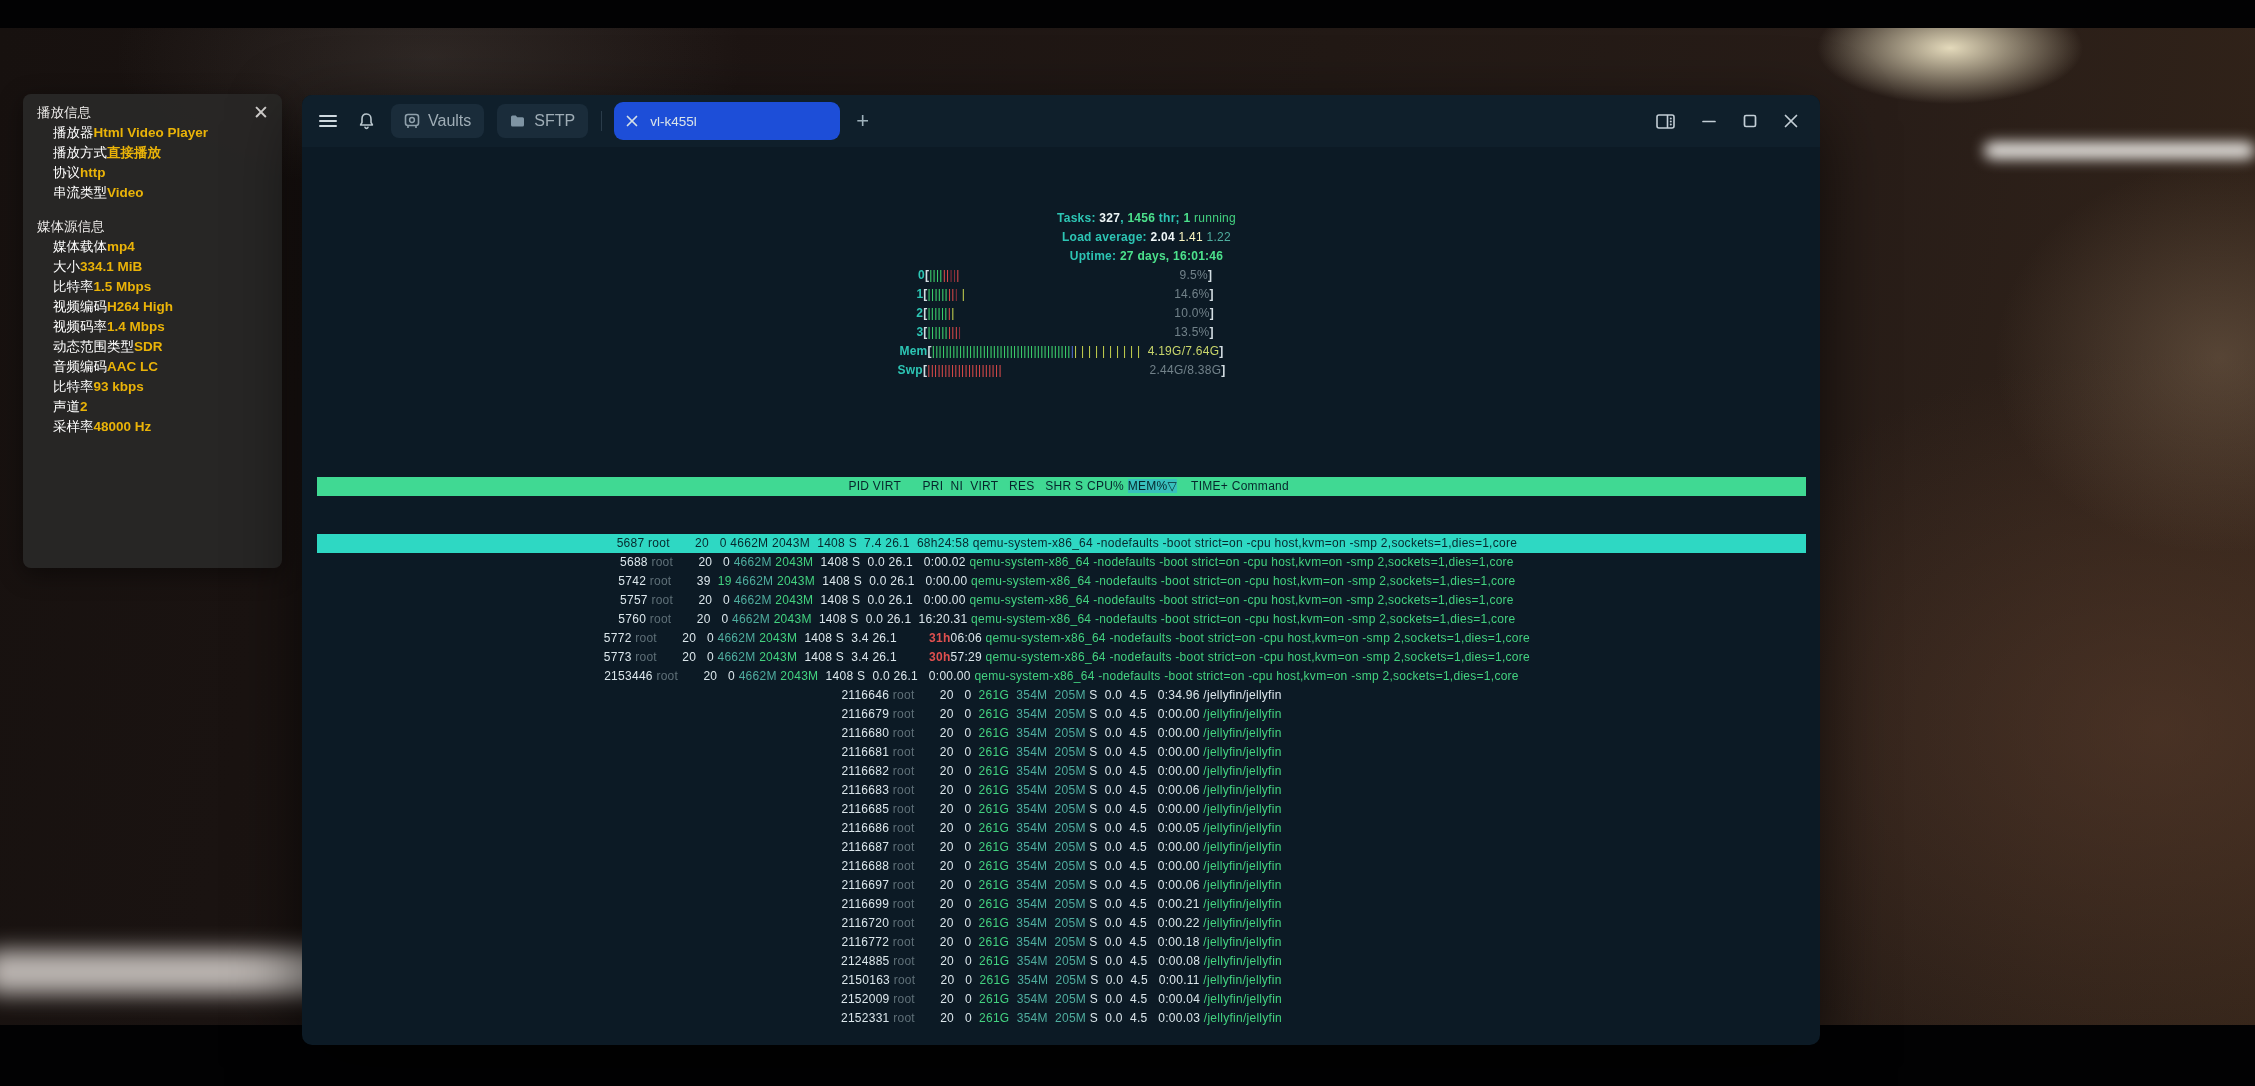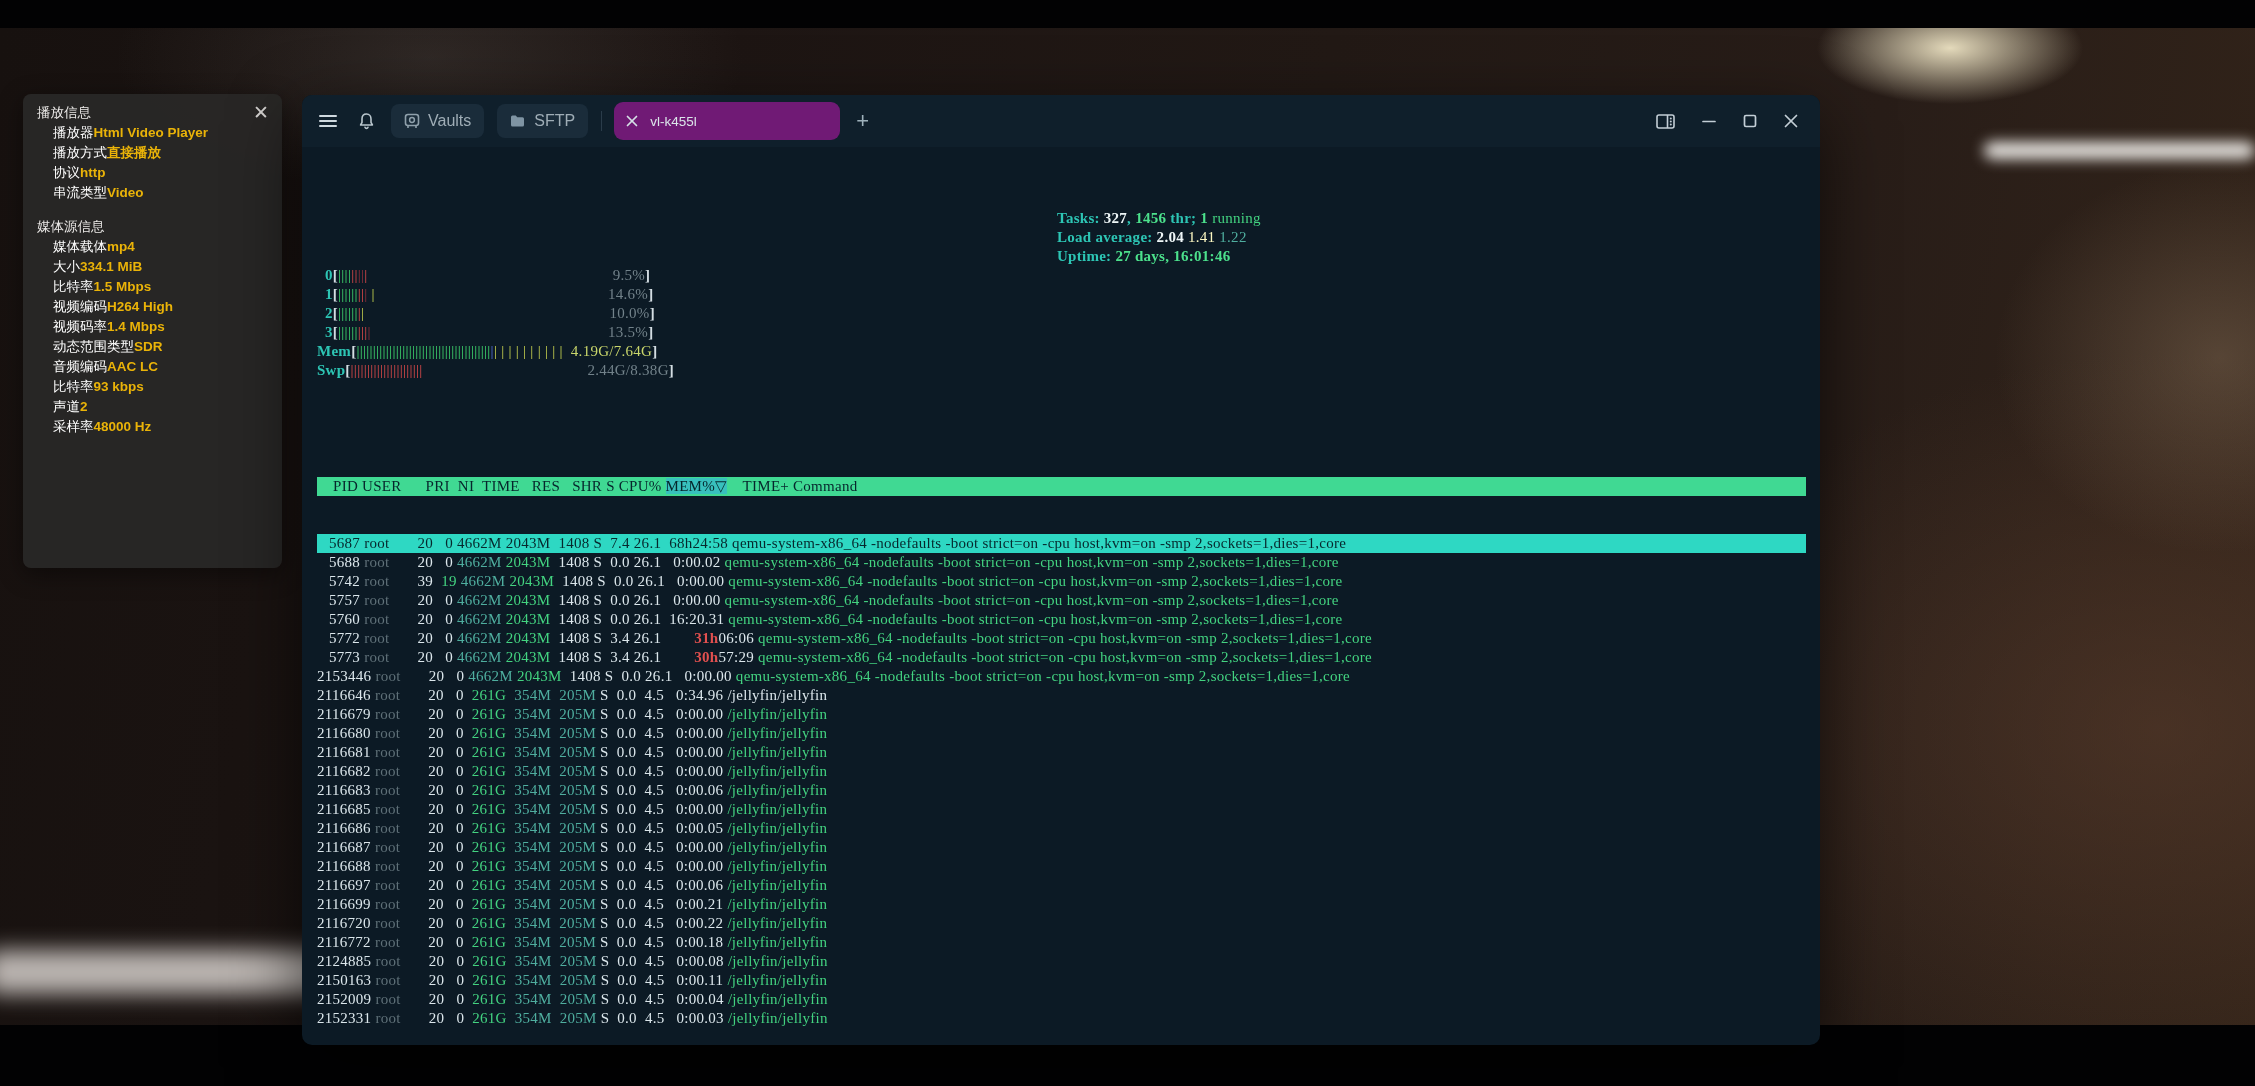--- a/index.html
+++ b/index.html
@@ -36,32 +36,32 @@
     background:var(--term-bg);box-shadow:0 24px 70px rgba(0,0,0,.65);overflow:hidden;}
   #titlebar{position:absolute;left:0;top:0;right:0;height:52px;background:#0f1f2b;
     display:flex;align-items:center;padding:0 0 0 16px;box-sizing:border-box;}
   .tb-icon{color:#c3ced6;display:flex;align-items:center;}
   #hamburger{margin-right:20px;}
   #bell{margin-right:16px;}
   .pill{height:34px;border-radius:8px;background:#1a2c3a;color:#9fadb6;font-size:16px;
     display:flex;align-items:center;padding:0 13px;margin-right:13px;}
   .pill .p-ic{margin-right:8px;display:flex;}
   #tb-divider{width:1px;height:20px;background:#2a3c4a;margin:0 12px 0 0;}
-  #tab{height:38px;width:226px;border-radius:9px;background:#701a75;display:flex;align-items:center;
+  #tab{height:38px;width:226px;border-radius:9px;background:#1d4ed8;display:flex;align-items:center;
     padding:0 12px;box-sizing:border-box;}
   #tab-close{margin-right:12px;display:flex;}
   #tab-label{color:#dbe5ea;font-size:13.5px;}
   #plus-btn{color:#9db0ba;font-size:22px;font-weight:300;margin-left:16px;line-height:20px;}
   #tb-spacer{flex:1;}
   .winctl{margin-right:27px;display:flex;align-items:center;color:#c3ced6;}
   #win-close{margin-right:22px;}
   
   #term-content{position:absolute;left:15px;top:76px;width:1489px;height:860px;overflow:hidden;
-    font-family:Liberation Serif, serif;font-size:15px;line-height:19px;letter-spacing:.27px;
-    white-space:pre;}
+    font-family:Liberation Sans, sans-serif;font-size:12px;line-height:19px;letter-spacing:.27px;
+    white-space:pre;text-align:center;}
   .tline{height:19px;}
   #meters{position:relative;}
   #info-block{position:absolute;left:740px;top:0;}
   .c-teal{color:var(--teal);font-weight:bold;}
   .c-w{color:var(--white);}
   .c-wb{color:#eef6f7;font-weight:bold;}
   .c-g{color:var(--green);}
   .c-gb{color:#4ce18c;font-weight:bold;}
   .c-lg{color:#fef9c3;}
   .c-td{color:#4fae9f;}
@@ -197,17 +197,17 @@
           </g>
         </svg>
     </div>
   </div>
 
   <div id="term-content">
     <div id="meters">
       <div id="info-block"><div class="tline"><span class="c-teal">Tasks: </span><span class="c-wb">327</span><span class="c-teal">, </span><span class="c-gb">1456</span><span class="c-teal"> thr; </span><span class="c-gb">1</span><span class="c-g"> running</span></div><div class="tline"><span class="c-teal">Load average: </span><span class="c-wb">2.04 </span><span class="c-lg">1.41 </span><span class="c-td">1.22</span></div><div class="tline"><span class="c-teal">Uptime: </span><span class="c-gb">27 days, 16:01:46</span></div></div>
     <div class="tline"><span class="c-teal">  0</span><span class="brk">[</span><span class="b-g">||||</span><span class="b-r">||</span><span class="b-dr">||</span><span class="b-r">|</span><span>                                                             </span><span class="c-dim2">9.5%</span><span class="brk">]</span></div><div class="tline"><span class="c-teal">  1</span><span class="brk">[</span><span class="b-g">||||||</span><span class="b-r">||</span><span class="b-dr">|</span><span> </span><span class="b-y">|</span><span>                                                          </span><span class="c-dim2">14.6%</span><span class="brk">]</span></div><div class="tline"><span class="c-teal">  2</span><span class="brk">[</span><span class="b-g">||||||</span><span class="b-r">|</span><span class="b-y">|</span><span>                                                             </span><span class="c-dim2">10.0%</span><span class="brk">]</span></div><div class="tline"><span class="c-teal">  3</span><span class="brk">[</span><span class="b-g">||||||</span><span class="b-r">|||</span><span class="b-dr">|</span><span>                                                           </span><span class="c-dim2">13.5%</span><span class="brk">]</span></div><div class="tline"><span class="c-teal">Mem</span><span class="brk">[</span><span class="b-g">|||||||||||||||||||||||||||||||||||||||||</span><span class="b-b">|</span><span class="b-y">| | | | | | | | | | </span><span> </span><span class="c-yel">4.19G/7.64G</span><span class="brk">]</span></div><div class="tline"><span class="c-teal">Swp</span><span class="brk">[</span><span class="b-r">||||||||||||||||||||||</span><span>                                         </span><span class="c-dim2">2.44G/8.38G</span><span class="brk">]</span></div></div>
     <div id="spacer-row"></div>
-    <div class="thead" id="table-header"><span>    PID USER      PRI  NI  TIME   RES   SHR S CPU% </span><span class="hdr-sort">MEM%▽</span><span>    TIME+ Command</span></div>
+    <div class="thead" id="table-header"><span>    PID VIRT      PRI  NI  VIRT   RES   SHR S CPU% </span><span class="hdr-sort">MEM%▽</span><span>    TIME+ Command</span></div>
     <div id="rows"><div class="trow row-sel"><span class="c-w">   5687</span><span> </span><span class="c-dim">root     </span><span> </span><span class="c-w"> 20</span><span> </span><span class="c-w">  0</span><span> </span><span class="c-td">4662M</span><span> </span><span class="c-g">2043M</span><span> </span><span class="c-w"> 1408</span><span> </span><span class="c-w">S</span><span> </span><span class="c-w"> 7.4</span><span> </span><span class="c-w">26.1</span><span> </span><span class="c-w"> 68h24:58</span><span> </span><span class="c-g">qemu-system-x86_64 -nodefaults -boot strict=on -cpu host,kvm=on -smp 2,sockets=1,dies=1,core</span></div><div class="trow"><span class="c-w">   5688</span><span> </span><span class="c-dim">root     </span><span> </span><span class="c-w"> 20</span><span> </span><span class="c-w">  0</span><span> </span><span class="c-td">4662M</span><span> </span><span class="c-g">2043M</span><span> </span><span class="c-w"> 1408</span><span> </span><span class="c-w">S</span><span> </span><span class="c-w"> 0.0</span><span> </span><span class="c-w">26.1</span><span> </span><span class="c-w">  0:00.02</span><span> </span><span class="c-g">qemu-system-x86_64 -nodefaults -boot strict=on -cpu host,kvm=on -smp 2,sockets=1,dies=1,core</span></div><div class="trow"><span class="c-w">   5742</span><span> </span><span class="c-dim">root     </span><span> </span><span class="c-w"> 39</span><span> </span><span class="c-g"> 19</span><span> </span><span class="c-td">4662M</span><span> </span><span class="c-g">2043M</span><span> </span><span class="c-w"> 1408</span><span> </span><span class="c-w">S</span><span> </span><span class="c-w"> 0.0</span><span> </span><span class="c-w">26.1</span><span> </span><span class="c-w">  0:00.00</span><span> </span><span class="c-g">qemu-system-x86_64 -nodefaults -boot strict=on -cpu host,kvm=on -smp 2,sockets=1,dies=1,core</span></div><div class="trow"><span class="c-w">   5757</span><span> </span><span class="c-dim">root     </span><span> </span><span class="c-w"> 20</span><span> </span><span class="c-w">  0</span><span> </span><span class="c-td">4662M</span><span> </span><span class="c-g">2043M</span><span> </span><span class="c-w"> 1408</span><span> </span><span class="c-w">S</span><span> </span><span class="c-w"> 0.0</span><span> </span><span class="c-w">26.1</span><span> </span><span class="c-w">  0:00.00</span><span> </span><span class="c-g">qemu-system-x86_64 -nodefaults -boot strict=on -cpu host,kvm=on -smp 2,sockets=1,dies=1,core</span></div><div class="trow"><span class="c-w">   5760</span><span> </span><span class="c-dim">root     </span><span> </span><span class="c-w"> 20</span><span> </span><span class="c-w">  0</span><span> </span><span class="c-td">4662M</span><span> </span><span class="c-g">2043M</span><span> </span><span class="c-w"> 1408</span><span> </span><span class="c-w">S</span><span> </span><span class="c-w"> 0.0</span><span> </span><span class="c-w">26.1</span><span> </span><span class="c-w"> 16:20.31</span><span> </span><span class="c-g">qemu-system-x86_64 -nodefaults -boot strict=on -cpu host,kvm=on -smp 2,sockets=1,dies=1,core</span></div><div class="trow"><span class="c-w">   5772</span><span> </span><span class="c-dim">root     </span><span> </span><span class="c-w"> 20</span><span> </span><span class="c-w">  0</span><span> </span><span class="c-td">4662M</span><span> </span><span class="c-g">2043M</span><span> </span><span class="c-w"> 1408</span><span> </span><span class="c-w">S</span><span> </span><span class="c-w"> 3.4</span><span> </span><span class="c-w">26.1</span><span> </span><span> </span><span class="c-red">31h</span><span class="c-w">06:06</span><span> </span><span class="c-g">qemu-system-x86_64 -nodefaults -boot strict=on -cpu host,kvm=on -smp 2,sockets=1,dies=1,core</span></div><div class="trow"><span class="c-w">   5773</span><span> </span><span class="c-dim">root     </span><span> </span><span class="c-w"> 20</span><span> </span><span class="c-w">  0</span><span> </span><span class="c-td">4662M</span><span> </span><span class="c-g">2043M</span><span> </span><span class="c-w"> 1408</span><span> </span><span class="c-w">S</span><span> </span><span class="c-w"> 3.4</span><span> </span><span class="c-w">26.1</span><span> </span><span> </span><span class="c-red">30h</span><span class="c-w">57:29</span><span> </span><span class="c-g">qemu-system-x86_64 -nodefaults -boot strict=on -cpu host,kvm=on -smp 2,sockets=1,dies=1,core</span></div><div class="trow"><span class="c-w">2153446</span><span> </span><span class="c-dim">root     </span><span> </span><span class="c-w"> 20</span><span> </span><span class="c-w">  0</span><span> </span><span class="c-td">4662M</span><span> </span><span class="c-g">2043M</span><span> </span><span class="c-w"> 1408</span><span> </span><span class="c-w">S</span><span> </span><span class="c-w"> 0.0</span><span> </span><span class="c-w">26.1</span><span> </span><span class="c-w">  0:00.00</span><span> </span><span class="c-g">qemu-system-x86_64 -nodefaults -boot strict=on -cpu host,kvm=on -smp 2,sockets=1,dies=1,core</span></div><div class="trow"><span class="c-w">2116646</span><span> </span><span class="c-dim">root     </span><span> </span><span class="c-w"> 20</span><span> </span><span class="c-w">  0</span><span> </span><span class="c-g"> 261G</span><span> </span><span class="c-td"> 354M</span><span> </span><span class="c-td"> 205M</span><span> </span><span class="c-w">S</span><span> </span><span class="c-w"> 0.0</span><span> </span><span class="c-w"> 4.5</span><span> </span><span class="c-w">  0:34.96</span><span> </span><span class="c-w">/jellyfin/jellyfin</span></div><div class="trow"><span class="c-w">2116679</span><span> </span><span class="c-dim">root     </span><span> </span><span class="c-w"> 20</span><span> </span><span class="c-w">  0</span><span> </span><span class="c-g"> 261G</span><span> </span><span class="c-td"> 354M</span><span> </span><span class="c-td"> 205M</span><span> </span><span class="c-w">S</span><span> </span><span class="c-w"> 0.0</span><span> </span><span class="c-w"> 4.5</span><span> </span><span class="c-w">  0:00.00</span><span> </span><span class="c-g">/jellyfin/jellyfin</span></div><div class="trow"><span class="c-w">2116680</span><span> </span><span class="c-dim">root     </span><span> </span><span class="c-w"> 20</span><span> </span><span class="c-w">  0</span><span> </span><span class="c-g"> 261G</span><span> </span><span class="c-td"> 354M</span><span> </span><span class="c-td"> 205M</span><span> </span><span class="c-w">S</span><span> </span><span class="c-w"> 0.0</span><span> </span><span class="c-w"> 4.5</span><span> </span><span class="c-w">  0:00.00</span><span> </span><span class="c-g">/jellyfin/jellyfin</span></div><div class="trow"><span class="c-w">2116681</span><span> </span><span class="c-dim">root     </span><span> </span><span class="c-w"> 20</span><span> </span><span class="c-w">  0</span><span> </span><span class="c-g"> 261G</span><span> </span><span class="c-td"> 354M</span><span> </span><span class="c-td"> 205M</span><span> </span><span class="c-w">S</span><span> </span><span class="c-w"> 0.0</span><span> </span><span class="c-w"> 4.5</span><span> </span><span class="c-w">  0:00.00</span><span> </span><span class="c-g">/jellyfin/jellyfin</span></div><div class="trow"><span class="c-w">2116682</span><span> </span><span class="c-dim">root     </span><span> </span><span class="c-w"> 20</span><span> </span><span class="c-w">  0</span><span> </span><span class="c-g"> 261G</span><span> </span><span class="c-td"> 354M</span><span> </span><span class="c-td"> 205M</span><span> </span><span class="c-w">S</span><span> </span><span class="c-w"> 0.0</span><span> </span><span class="c-w"> 4.5</span><span> </span><span class="c-w">  0:00.00</span><span> </span><span class="c-g">/jellyfin/jellyfin</span></div><div class="trow"><span class="c-w">2116683</span><span> </span><span class="c-dim">root     </span><span> </span><span class="c-w"> 20</span><span> </span><span class="c-w">  0</span><span> </span><span class="c-g"> 261G</span><span> </span><span class="c-td"> 354M</span><span> </span><span class="c-td"> 205M</span><span> </span><span class="c-w">S</span><span> </span><span class="c-w"> 0.0</span><span> </span><span class="c-w"> 4.5</span><span> </span><span class="c-w">  0:00.06</span><span> </span><span class="c-g">/jellyfin/jellyfin</span></div><div class="trow"><span class="c-w">2116685</span><span> </span><span class="c-dim">root     </span><span> </span><span class="c-w"> 20</span><span> </span><span class="c-w">  0</span><span> </span><span class="c-g"> 261G</span><span> </span><span class="c-td"> 354M</span><span> </span><span class="c-td"> 205M</span><span> </span><span class="c-w">S</span><span> </span><span class="c-w"> 0.0</span><span> </span><span class="c-w"> 4.5</span><span> </span><span class="c-w">  0:00.00</span><span> </span><span class="c-g">/jellyfin/jellyfin</span></div><div class="trow"><span class="c-w">2116686</span><span> </span><span class="c-dim">root     </span><span> </span><span class="c-w"> 20</span><span> </span><span class="c-w">  0</span><span> </span><span class="c-g"> 261G</span><span> </span><span class="c-td"> 354M</span><span> </span><span class="c-td"> 205M</span><span> </span><span class="c-w">S</span><span> </span><span class="c-w"> 0.0</span><span> </span><span class="c-w"> 4.5</span><span> </span><span class="c-w">  0:00.05</span><span> </span><span class="c-g">/jellyfin/jellyfin</span></div><div class="trow"><span class="c-w">2116687</span><span> </span><span class="c-dim">root     </span><span> </span><span class="c-w"> 20</span><span> </span><span class="c-w">  0</span><span> </span><span class="c-g"> 261G</span><span> </span><span class="c-td"> 354M</span><span> </span><span class="c-td"> 205M</span><span> </span><span class="c-w">S</span><span> </span><span class="c-w"> 0.0</span><span> </span><span class="c-w"> 4.5</span><span> </span><span class="c-w">  0:00.00</span><span> </span><span class="c-g">/jellyfin/jellyfin</span></div><div class="trow"><span class="c-w">2116688</span><span> </span><span class="c-dim">root     </span><span> </span><span class="c-w"> 20</span><span> </span><span class="c-w">  0</span><span> </span><span class="c-g"> 261G</span><span> </span><span class="c-td"> 354M</span><span> </span><span class="c-td"> 205M</span><span> </span><span class="c-w">S</span><span> </span><span class="c-w"> 0.0</span><span> </span><span class="c-w"> 4.5</span><span> </span><span class="c-w">  0:00.00</span><span> </span><span class="c-g">/jellyfin/jellyfin</span></div><div class="trow"><span class="c-w">2116697</span><span> </span><span class="c-dim">root     </span><span> </span><span class="c-w"> 20</span><span> </span><span class="c-w">  0</span><span> </span><span class="c-g"> 261G</span><span> </span><span class="c-td"> 354M</span><span> </span><span class="c-td"> 205M</span><span> </span><span class="c-w">S</span><span> </span><span class="c-w"> 0.0</span><span> </span><span class="c-w"> 4.5</span><span> </span><span class="c-w">  0:00.06</span><span> </span><span class="c-g">/jellyfin/jellyfin</span></div><div class="trow"><span class="c-w">2116699</span><span> </span><span class="c-dim">root     </span><span> </span><span class="c-w"> 20</span><span> </span><span class="c-w">  0</span><span> </span><span class="c-g"> 261G</span><span> </span><span class="c-td"> 354M</span><span> </span><span class="c-td"> 205M</span><span> </span><span class="c-w">S</span><span> </span><span class="c-w"> 0.0</span><span> </span><span class="c-w"> 4.5</span><span> </span><span class="c-w">  0:00.21</span><span> </span><span class="c-g">/jellyfin/jellyfin</span></div><div class="trow"><span class="c-w">2116720</span><span> </span><span class="c-dim">root     </span><span> </span><span class="c-w"> 20</span><span> </span><span class="c-w">  0</span><span> </span><span class="c-g"> 261G</span><span> </span><span class="c-td"> 354M</span><span> </span><span class="c-td"> 205M</span><span> </span><span class="c-w">S</span><span> </span><span class="c-w"> 0.0</span><span> </span><span class="c-w"> 4.5</span><span> </span><span class="c-w">  0:00.22</span><span> </span><span class="c-g">/jellyfin/jellyfin</span></div><div class="trow"><span class="c-w">2116772</span><span> </span><span class="c-dim">root     </span><span> </span><span class="c-w"> 20</span><span> </span><span class="c-w">  0</span><span> </span><span class="c-g"> 261G</span><span> </span><span class="c-td"> 354M</span><span> </span><span class="c-td"> 205M</span><span> </span><span class="c-w">S</span><span> </span><span class="c-w"> 0.0</span><span> </span><span class="c-w"> 4.5</span><span> </span><span class="c-w">  0:00.18</span><span> </span><span class="c-g">/jellyfin/jellyfin</span></div><div class="trow"><span class="c-w">2124885</span><span> </span><span class="c-dim">root     </span><span> </span><span class="c-w"> 20</span><span> </span><span class="c-w">  0</span><span> </span><span class="c-g"> 261G</span><span> </span><span class="c-td"> 354M</span><span> </span><span class="c-td"> 205M</span><span> </span><span class="c-w">S</span><span> </span><span class="c-w"> 0.0</span><span> </span><span class="c-w"> 4.5</span><span> </span><span class="c-w">  0:00.08</span><span> </span><span class="c-g">/jellyfin/jellyfin</span></div><div class="trow"><span class="c-w">2150163</span><span> </span><span class="c-dim">root     </span><span> </span><span class="c-w"> 20</span><span> </span><span class="c-w">  0</span><span> </span><span class="c-g"> 261G</span><span> </span><span class="c-td"> 354M</span><span> </span><span class="c-td"> 205M</span><span> </span><span class="c-w">S</span><span> </span><span class="c-w"> 0.0</span><span> </span><span class="c-w"> 4.5</span><span> </span><span class="c-w">  0:00.11</span><span> </span><span class="c-g">/jellyfin/jellyfin</span></div><div class="trow"><span class="c-w">2152009</span><span> </span><span class="c-dim">root     </span><span> </span><span class="c-w"> 20</span><span> </span><span class="c-w">  0</span><span> </span><span class="c-g"> 261G</span><span> </span><span class="c-td"> 354M</span><span> </span><span class="c-td"> 205M</span><span> </span><span class="c-w">S</span><span> </span><span class="c-w"> 0.0</span><span> </span><span class="c-w"> 4.5</span><span> </span><span class="c-w">  0:00.04</span><span> </span><span class="c-g">/jellyfin/jellyfin</span></div><div class="trow"><span class="c-w">2152331</span><span> </span><span class="c-dim">root     </span><span> </span><span class="c-w"> 20</span><span> </span><span class="c-w">  0</span><span> </span><span class="c-g"> 261G</span><span> </span><span class="c-td"> 354M</span><span> </span><span class="c-td"> 205M</span><span> </span><span class="c-w">S</span><span> </span><span class="c-w"> 0.0</span><span> </span><span class="c-w"> 4.5</span><span> </span><span class="c-w">  0:00.03</span><span> </span><span class="c-g">/jellyfin/jellyfin</span></div><div class="trow"><span class="c-w">2152332</span><span> </span><span class="c-dim">root     </span><span> </span><span class="c-w"> 20</span><span> </span><span class="c-w">  0</span><span> </span><span class="c-g"> 261G</span><span> </span><span class="c-td"> 354M</span><span> </span><span class="c-td"> 205M</span><span> </span><span class="c-w">S</span><span> </span><span class="c-w"> 0.0</span><span> </span><span class="c-w"> 4.5</span><span> </span><span class="c-w">  0:00.05</span><span> </span><span class="c-g">/jellyfin/jellyfin</span></div></div>
     
   </div>
 </div>
 
 </body></html>

